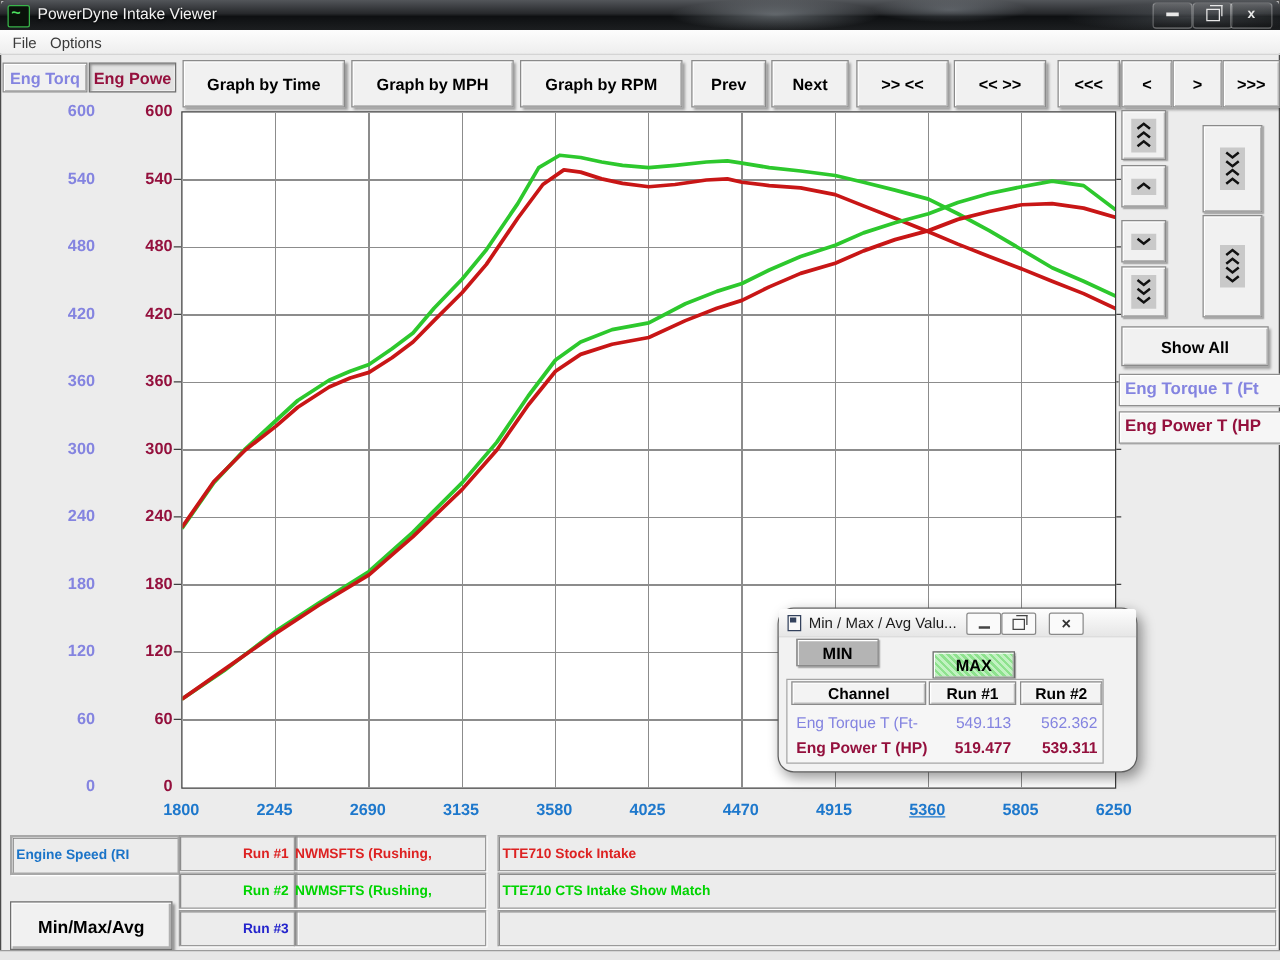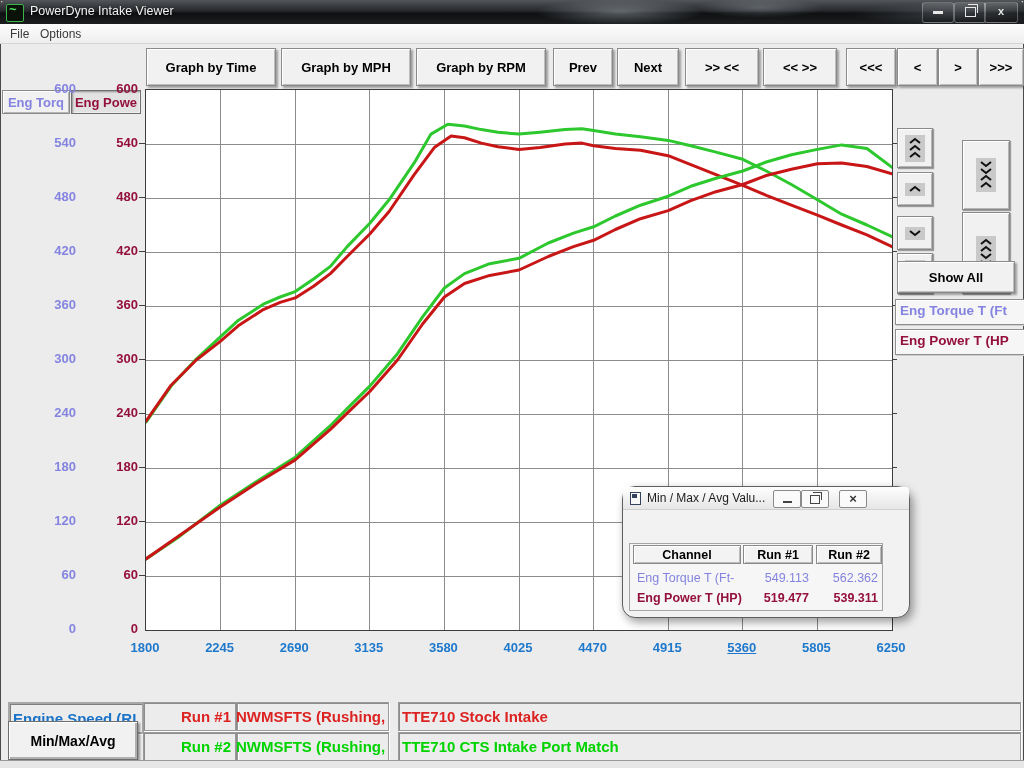--- a/index.html
+++ b/index.html
@@ -27,21 +27,21 @@
 
   
   #menubar{position:absolute;left:0;top:24px;width:1024px;height:19px;background:linear-gradient(#fdfdfd,#eeeeee);border-bottom:1px solid #d4d4d4;}
   .menu-item{position:absolute;top:2px;font-size:12px;color:#3a3a3a;padding:1px 4px;}
   #menu-file{left:6px;} #menu-options{left:36px;text-align:right;}
 
   
   .btn3d{position:absolute;background:#f1f1f1;border:1px solid #8a8a8a;
     box-shadow:inset 1px 1px 0 #ffffff, inset -1px -1px 0 #bdbdbd, 2px 2px 2px rgba(40,40,40,.40);
     font-weight:bold;font-size:13px;color:#000;text-align:center;display:flex;align-items:center;justify-content:center;cursor:default;}
-  .btn-small{box-shadow:inset 1px 1px 0 #ffffff, inset -1px -1px 0 #b5b5b5, 1px 1px 1px rgba(60,60,60,.45);margin-top:40px;}
+  .btn-small{box-shadow:inset 1px 1px 0 #ffffff, inset -1px -1px 0 #b5b5b5, 1px 1px 1px rgba(60,60,60,.45);}
 
   
   #btn-eng-torq{left:2px;top:50px;width:66px;height:22px;color:#8484e0;box-shadow:inset 1px 1px 0 #fff, inset -1px -1px 0 #b5b5b5;}
   #btn-eng-powe{left:71px;top:50px;width:68px;height:22px;color:#94103d;background:#e2e2e2;
     box-shadow:inset 1px 1px 2px #909090, inset -1px -1px 0 #f5f5f5;border-color:#6f6f6f;}
 
   
   .ytick1{position:absolute;width:42px;text-align:right;font-size:13px;font-weight:bold;color:#8484e0;}
   .ytick2{position:absolute;width:42px;text-align:right;font-size:13px;font-weight:bold;color:#94103d;}
   .xtick{position:absolute;width:64px;text-align:center;font-size:13px;font-weight:bold;color:#1e78cc;}
@@ -54,21 +54,21 @@
   
   .chev-btn{display:flex;flex-direction:column;align-items:center;justify-content:center;}
   .chev-inner{background:#c9c9c9;display:flex;flex-direction:column;align-items:center;justify-content:center;padding:2px 3px;}
   #btn-show-all{left:897px;top:261px;width:116px;height:30px;}
   .axis-label-box{position:absolute;left:895px;width:129px;height:24px;background:#f6f6f6;border:1px solid #8f8f8f;
     box-shadow:inset 1px 1px 0 #ffffff,1px 1px 0 #cfcfcf;font-size:13.5px;font-weight:bold;line-height:22px;padding-left:4px;white-space:nowrap;overflow:hidden;}
   #axis-label-torque{top:299px;} #axis-label-power{top:329px;}
 
   
   .sunk-box{position:absolute;border:1px solid #9a9a9a;box-shadow:inset 1px 1px 0 #8c8c8c, 1px 1px 0 #ffffff;
-    font-size:15px;font-weight:bold;white-space:nowrap;overflow:hidden;display:flex;align-items:center;margin-top:34px;}
+    font-size:11px;font-weight:bold;white-space:nowrap;overflow:hidden;display:flex;align-items:center;}
   #engine-speed-box{left:8px;top:668px;width:129px;height:28px;border:2px solid #a8a8a8;box-shadow:inset 1px 1px 0 #7f7f7f,1px 1px 0 #fff;padding-left:3px;color:#1b74c8;}
   #btn-minmaxavg{left:8px;top:721px;width:128px;height:37px;font-size:14px;border:1px solid #6e6e6e;
     box-shadow:inset 1px 1px 0 #ffffff, inset -2px -2px 0 #b0b0b0, 2px 2px 2px rgba(40,40,40,.45);}
   .run-label-box{left:143px;width:87px;justify-content:flex-end;padding-right:6px;}
   .run-name-box{left:235px;width:152px;padding-left:0;}
   .run-desc-box{left:398px;width:618px;padding-left:3px;}
 
   
   #minmax-window{position:absolute;left:622px;top:486px;width:286px;height:130px;background:#f2f2f2;
     border:1px solid #5f5f5f;border-radius:13px;box-shadow:3px 4px 10px rgba(0,0,0,.40);}
@@ -77,21 +77,21 @@
   #minmax-icon{position:absolute;left:7px;top:5px;width:9px;height:11px;background:#f8f8f8;border:1px solid #33415c;}
   #minmax-icon:before{content:"";position:absolute;left:1px;top:1px;width:5px;height:4px;background:#33415c;}
   #minmax-title{position:absolute;left:24px;top:4px;font-size:12px;color:#1c1c1c;}
   .mm-winbtn{position:absolute;top:3px;width:26px;height:16px;background:#fafafa;border:1px solid #8a8a8a;border-radius:2px;
     display:flex;align-items:center;justify-content:center;color:#333;}
   #mm-min{right:108px;} #mm-restore{right:80px;} #mm-close{right:42px;}
   .mm-glyph-min{width:9px;height:2px;background:#444;margin-top:6px;}
   .mm-glyph-restore{position:relative;width:8px;height:7px;border:1px solid #444;}
   .mm-glyph-restore:before{content:"";position:absolute;left:2px;top:-4px;width:8px;height:7px;border:1px solid #444;border-left:none;border-bottom:none;}
   #mm-close span{font-size:13px;font-weight:bold;line-height:14px;}
-  #btn-mm-min{left:14px;top:38px;width:64px;height:20px;background:#b4b4b4;font-size:13px;}
+  #btn-mm-min{left:14px;top:24px;width:64px;height:20px;background:#b4b4b4;font-size:13px;}
   #btn-mm-max{left:123px;top:34px;width:64px;height:20px;font-size:13px;
     background:repeating-linear-gradient(45deg,#8ee28e 0 2px,#c2f2c2 2px 4px);border:1px solid #6a6a6a;}
   #mm-table-frame{position:absolute;left:6px;top:56px;width:252px;height:66px;border:1px solid #a5a5a5;background:#f6f6f6;}
   .mm-header{position:absolute;top:58px;height:17px;background:#f3f3f3;border:1px solid #8a8a8a;
     box-shadow:inset 1px 1px 0 #fff, inset -1px -1px 0 #bbb;font-size:12.5px;font-weight:bold;display:flex;align-items:center;justify-content:center;}
   #mm-h-channel{left:10px;width:106px;} #mm-h-run1{left:120px;width:68px;} #mm-h-run2{left:193px;width:64px;}
   .mm-cell{position:absolute;font-size:12.5px;white-space:nowrap;}
   .mm-val{text-align:right;}
 
   .noselect{user-select:none;}
@@ -303,21 +303,21 @@
   </div>
 
   <div class="sunk-box" id="engine-speed-box">Engine Speed (RI</div>
   <div class="btn3d" id="btn-minmaxavg">Min/Max/Avg</div>
   <div id="runs-layer">
       <div class="sunk-box run-label-box" style="top: 668px; height: 27px; color: rgb(221, 34, 34);">Run #1</div>
       <div class="sunk-box run-name-box" style="top: 668px; height: 27px; color: rgb(221, 34, 34);">NWMSFTS (Rushing,</div>
       <div class="sunk-box run-desc-box" style="top: 668px; height: 27px; color: rgb(221, 34, 34);">TTE710 Stock Intake</div>
       <div class="sunk-box run-label-box" style="top: 698px; height: 27px; color: rgb(0, 212, 0);">Run #2</div>
       <div class="sunk-box run-name-box" style="top: 698px; height: 27px; color: rgb(0, 212, 0);">NWMSFTS (Rushing,</div>
-      <div class="sunk-box run-desc-box" style="top: 698px; height: 27px; color: rgb(0, 212, 0);">TTE710 CTS Intake Port Match</div>
+      <div class="sunk-box run-desc-box" style="top: 698px; height: 27px; color: rgb(0, 212, 0);">TTE710 CTS Intake Show Match</div>
       <div class="sunk-box run-label-box" style="top: 728px; height: 27px; color: rgb(36, 36, 204);">Run #3</div>
       <div class="sunk-box run-name-box" style="top: 728px; height: 27px; color: rgb(36, 36, 204);"></div>
       <div class="sunk-box run-desc-box" style="top: 728px; height: 27px; color: rgb(36, 36, 204);"></div>
     </div>
 
   <div id="bottom-strip">
     
     
   </div>
 

